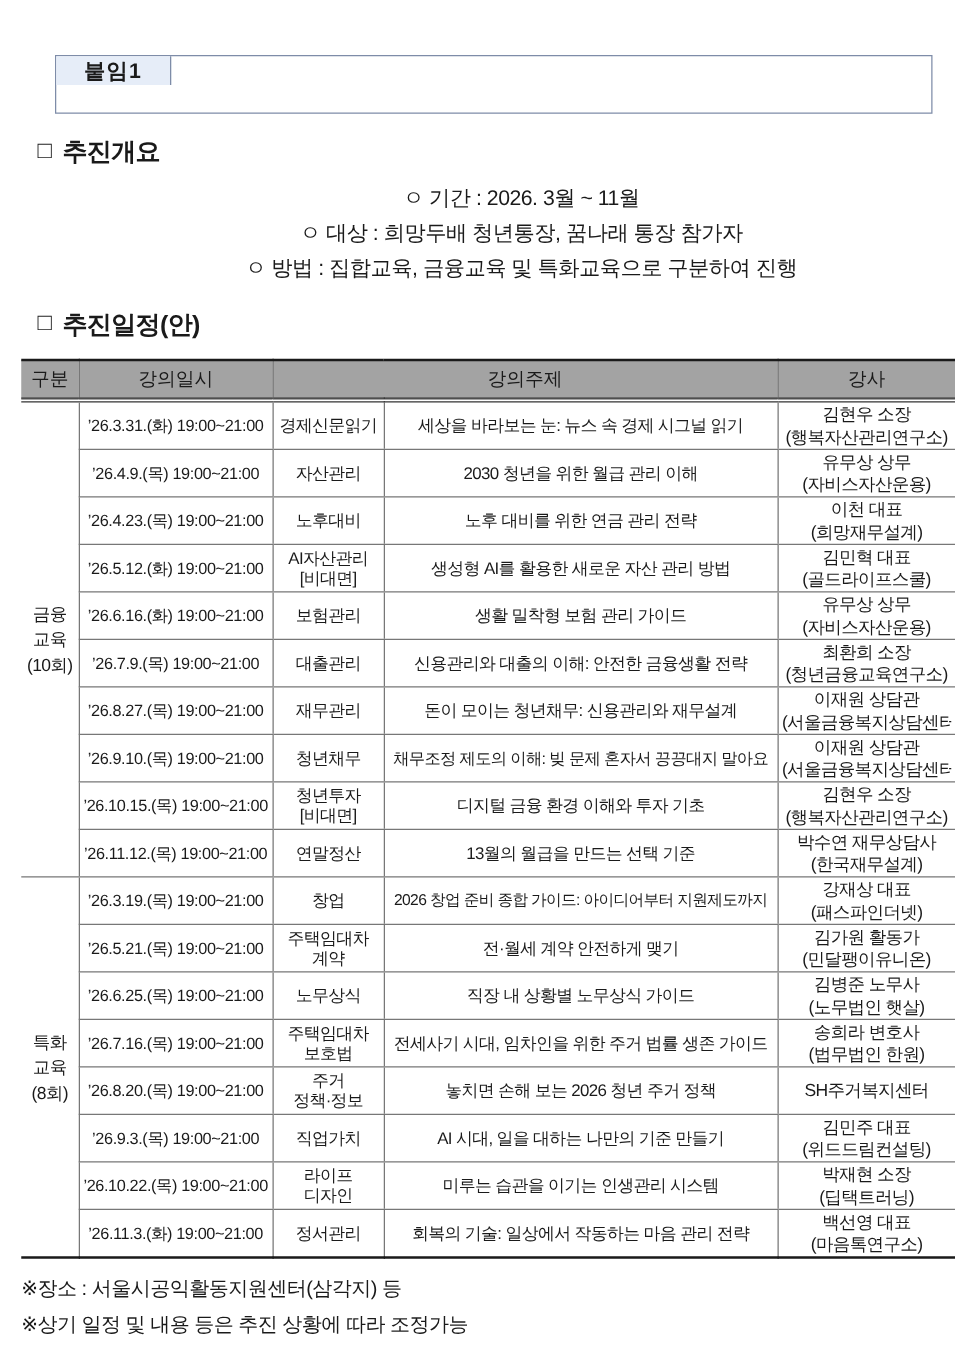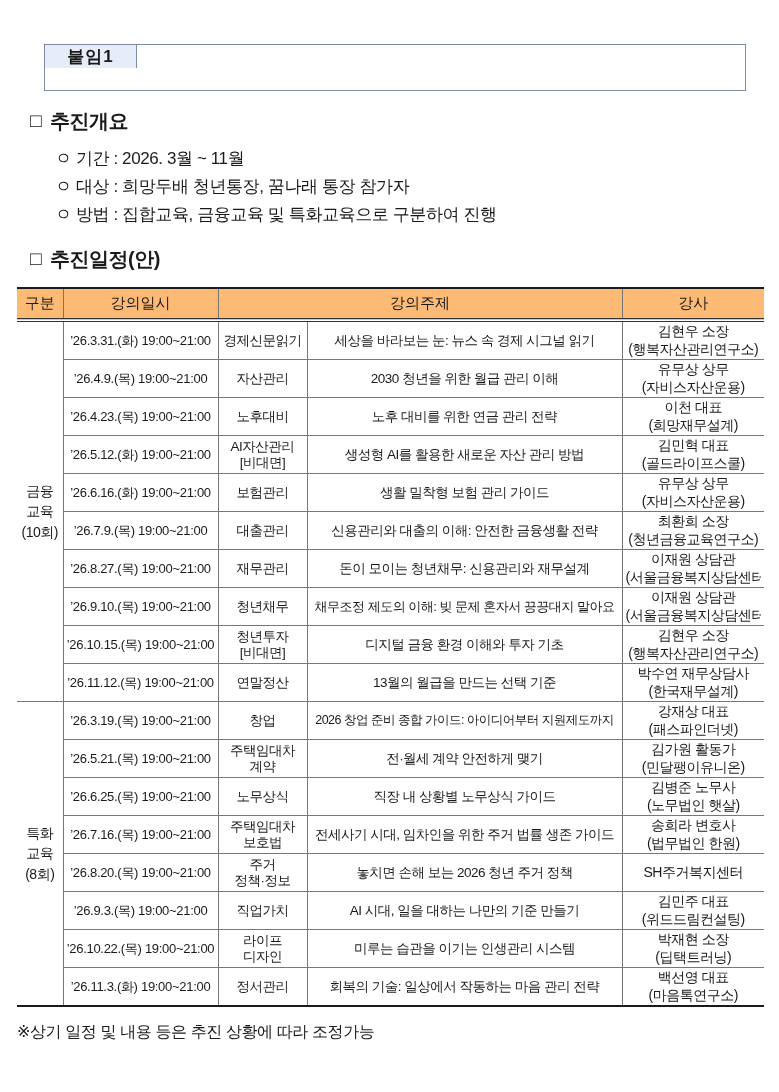--- a/index.html
+++ b/index.html
@@ -23,34 +23,34 @@
     font-size:20px;font-weight:bold;letter-spacing:-0.5px;
   }
   
   .section-h{
     margin:17px 0 0 30px;font-size:20px;font-weight:bold;letter-spacing:-0.5px;
     display:flex;align-items:center;gap:9px;
   }
   .section-h .marker{font-weight:400;font-size:19px;transform:translateY(-1px);}
   
   .bullets{margin:10px 0 0 55px;}
-  .bullets .b-line{font-size:17px;line-height:28px;letter-spacing:-0.4px;white-space:nowrap;}
+  .bullets .b-line{font-size:17px;line-height:28px;letter-spacing:-0.4px;white-space:nowrap;text-align:center;}
   
   table.sched{
     border-collapse:collapse;table-layout:fixed;width:747px;margin:14px 0 0 17px;
     border-top:2px solid #1a1a1a;border-bottom:2px solid #1a1a1a;
   }
   table.sched col.w-group{width:46px;}
   table.sched col.w-date{width:155px;}
   table.sched col.w-topic{width:89px;}
   table.sched col.w-desc{width:315px;}
   table.sched col.w-lect{width:142px;}
   table.sched th{
     font-weight:400;font-size:15px;height:29px;padding:0;
-    border-bottom:4px double #333;background:#fdba74;
+    border-bottom:4px double #333;background:#a3a3a3;
   }
   table.sched td{
     height:38px;padding:1px 3px;box-sizing:border-box;
     border-bottom:1px solid #777;text-align:center;vertical-align:middle;
   }
   .bl{border-left:1px solid #777;}
   td.c-group{font-size:14px;line-height:1.45;letter-spacing:-0.5px;}
   .fitbox{overflow:hidden;white-space:nowrap;width:100%;}
   td.c-date .fitbox{font-size:13px;letter-spacing:-0.3px;}
   td.c-topic{font-size:13.5px;letter-spacing:-0.5px;line-height:1.15;}
@@ -382,14 +382,15 @@
         </td>
         <td class="c-lect bl">
           <div class="fitbox">백선영 대표</div>
           <div class="fitbox">(마음톡연구소)</div>
         </td>
       </tr>
     </tbody>
 </table>
 
 <div class="notes">
+  <div class="note-line">※장소 : 서울시공익활동지원센터(삼각지) 등</div>
   <div class="note-line">※상기 일정 및 내용 등은 추진 상황에 따라 조정가능</div>
 </div>
 
 </body></html>

